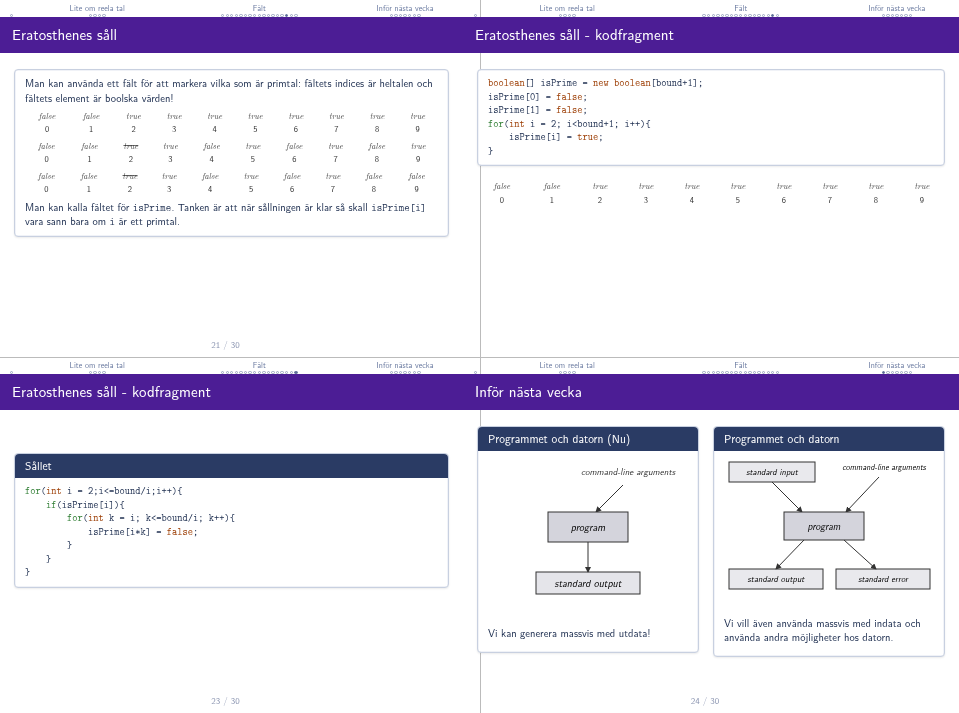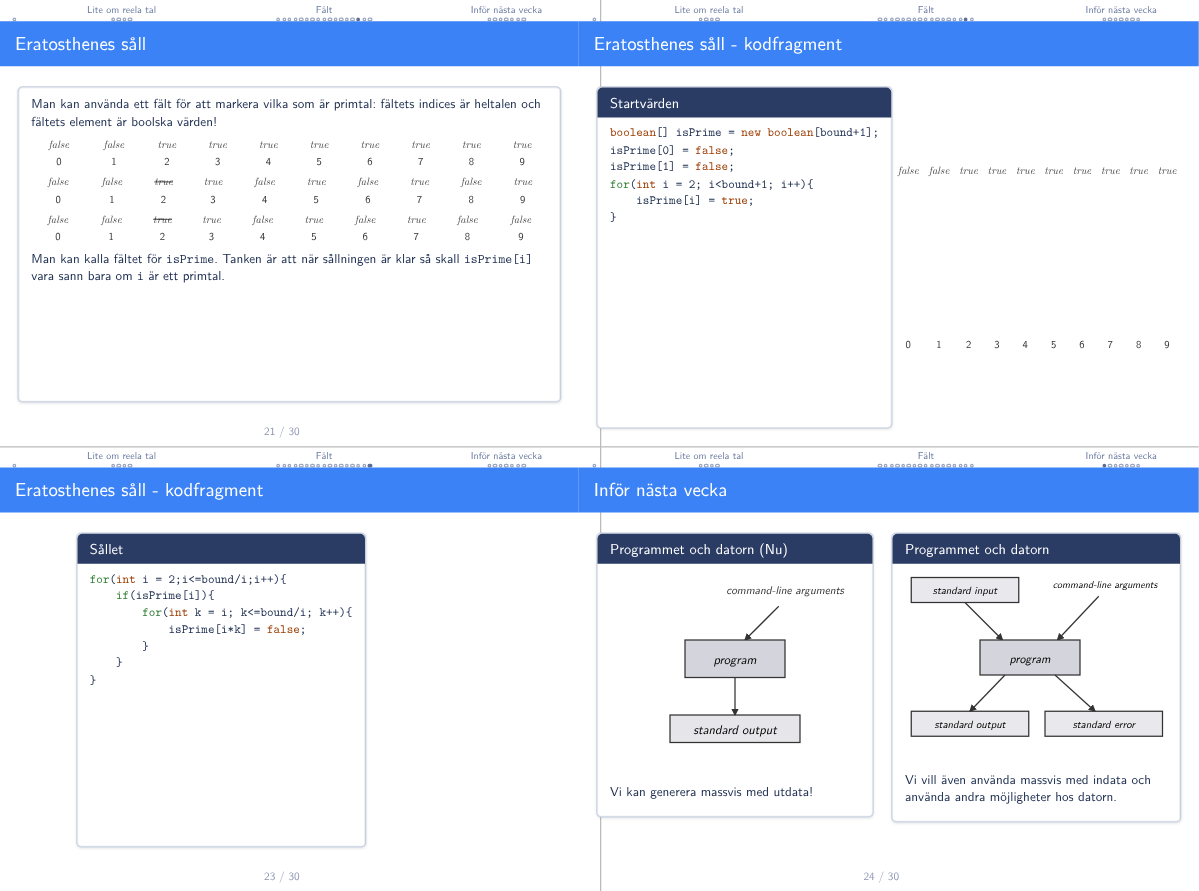--- a/index.html
+++ b/index.html
@@ -65,32 +65,32 @@
     box-sizing: border-box;
   }
   .dot.filled {
     background: #9aa6c0;
   }
   .dot.current {
     background: #5c6e98;
     border-color: #5c6e98;
   }
   .slide-title {
-    background: #3b82f6;
+    background: #4c1d95;
     color: #fff;
     font-size: 15px;
     padding: 6px 12px 8px 12px;
     font-weight: 400;
     letter-spacing: 0;
   }
   .slide-body {
     flex: 1 1 auto;
     padding: 10px 14px 8px 14px;
     display: flex;
-    flex-direction: row;
+    flex-direction: column;
   }
   .block {
     border: 1px solid #c8d0e0;
     border-radius: 4px;
     background: #fff;
     box-shadow: 0 1px 2px rgba(0,0,0,0.08), inset 0 0 0 0.5px #e2e6f0;
     margin: 6px 0;
   }
   .block.with-title {
     padding-top: 0;
@@ -361,21 +361,20 @@
             <span class="dot"></span>
             <span class="dot"></span>
             <span class="dot"></span>
             <span class="dot"></span>
           </div>
         </div>
     </div>
     <div class="slide-title">Eratosthenes såll - kodfragment</div>
     <div class="slide-body">
       <div class="block with-title">
-        <span class="block-title">Startvärden</span>
         <div class="block-body code"><span class="tp">boolean</span>[] isPrime = <span class="tp">new</span> <span class="tp">boolean</span>[bound+1];
 isPrime[0] = <span class="tp">false</span>;
 isPrime[1] = <span class="tp">false</span>;
 <span class="kw">for</span>(<span class="tp">int</span> i = 2; i&lt;bound+1; i++){
     isPrime[i] = <span class="tp">true</span>;
 }</div>
       </div>
 
       <table class="tiny-table" style="margin-top:6px;">
         <tbody>

